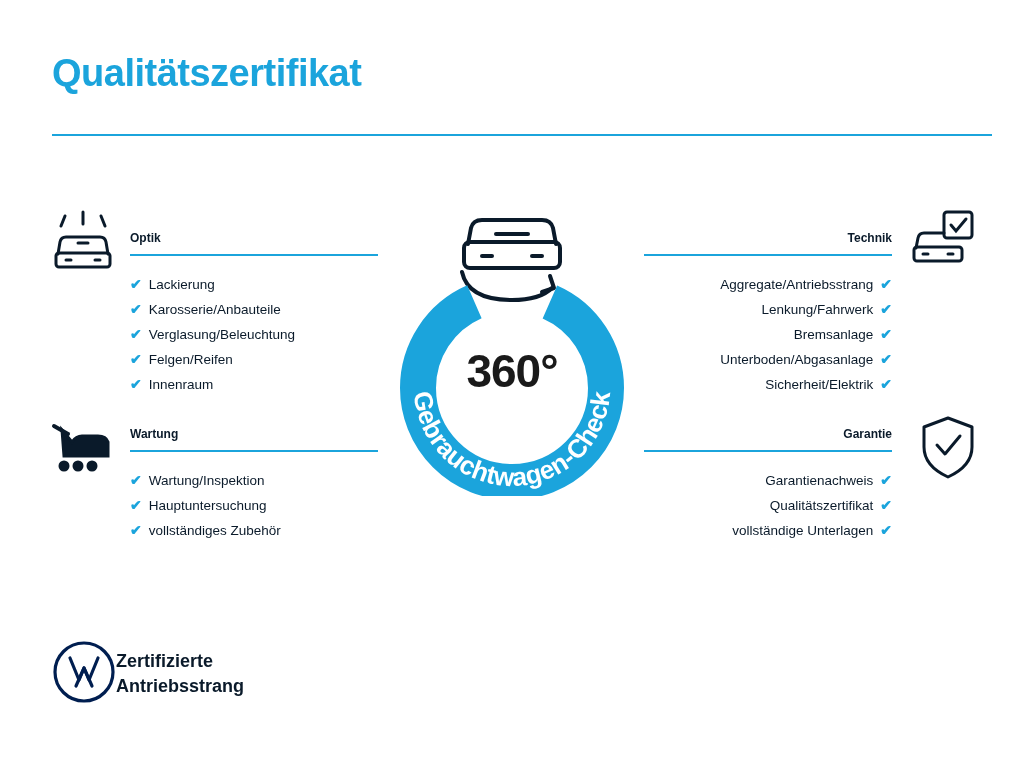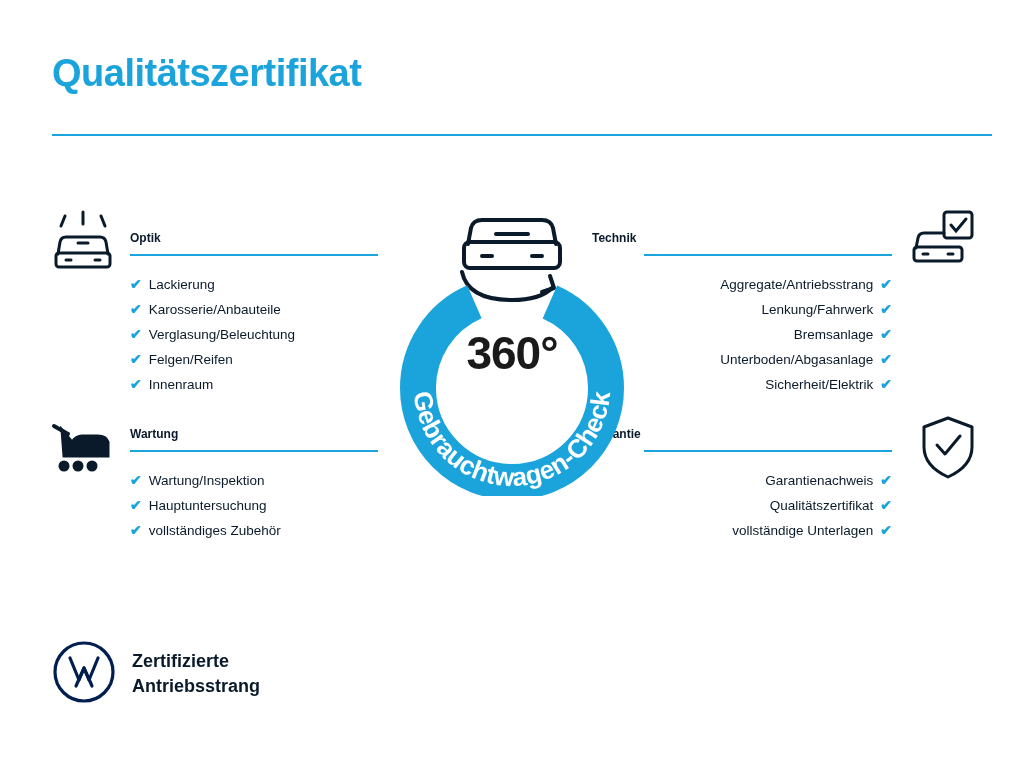--- a/index.html
+++ b/index.html
@@ -53,21 +53,21 @@
   .block-technik  { top: 232px; }
   .block-garantie { top: 428px; }
 
   .sec-head {
     font-size: 12px;
     font-weight: bold;
     color: #0a1a2a;
     line-height: 1;
     padding-bottom: 10px;
   }
-  .col-right .sec-head { }
+  .col-right .sec-head { text-align: right; }
 
   .sec-rule {
     height: 2px;
     background: #1ba4dc;
     width: 248px;
     margin-bottom: 16px;
   }
   .col-right .sec-rule { margin-left: 52px; }
 
   .items {
@@ -105,37 +105,36 @@
   .badge {
     position: absolute;
     left: 376px;
     top: 196px;
     width: 272px;
     height: 300px;
   }
   .badge-center-text {
     position: absolute;
     left: 0;
-    top: 130px;
+    top: 148px;
     width: 272px;
     text-align: center;
     font-size: 46px;
     font-weight: bold;
     color: #1a1a1a;
     letter-spacing: -1px;
   }
 
   
   .footer {
     position: absolute;
     left: 52px;
     top: 640px;
     display: flex;
     align-items: center;
-    gap: 16px;
   }
   .footer-text {
     font-size: 18px;
     font-weight: bold;
     color: #0a1a2a;
     line-height: 25px;
   }
 </style>
 </head>
 <body>

